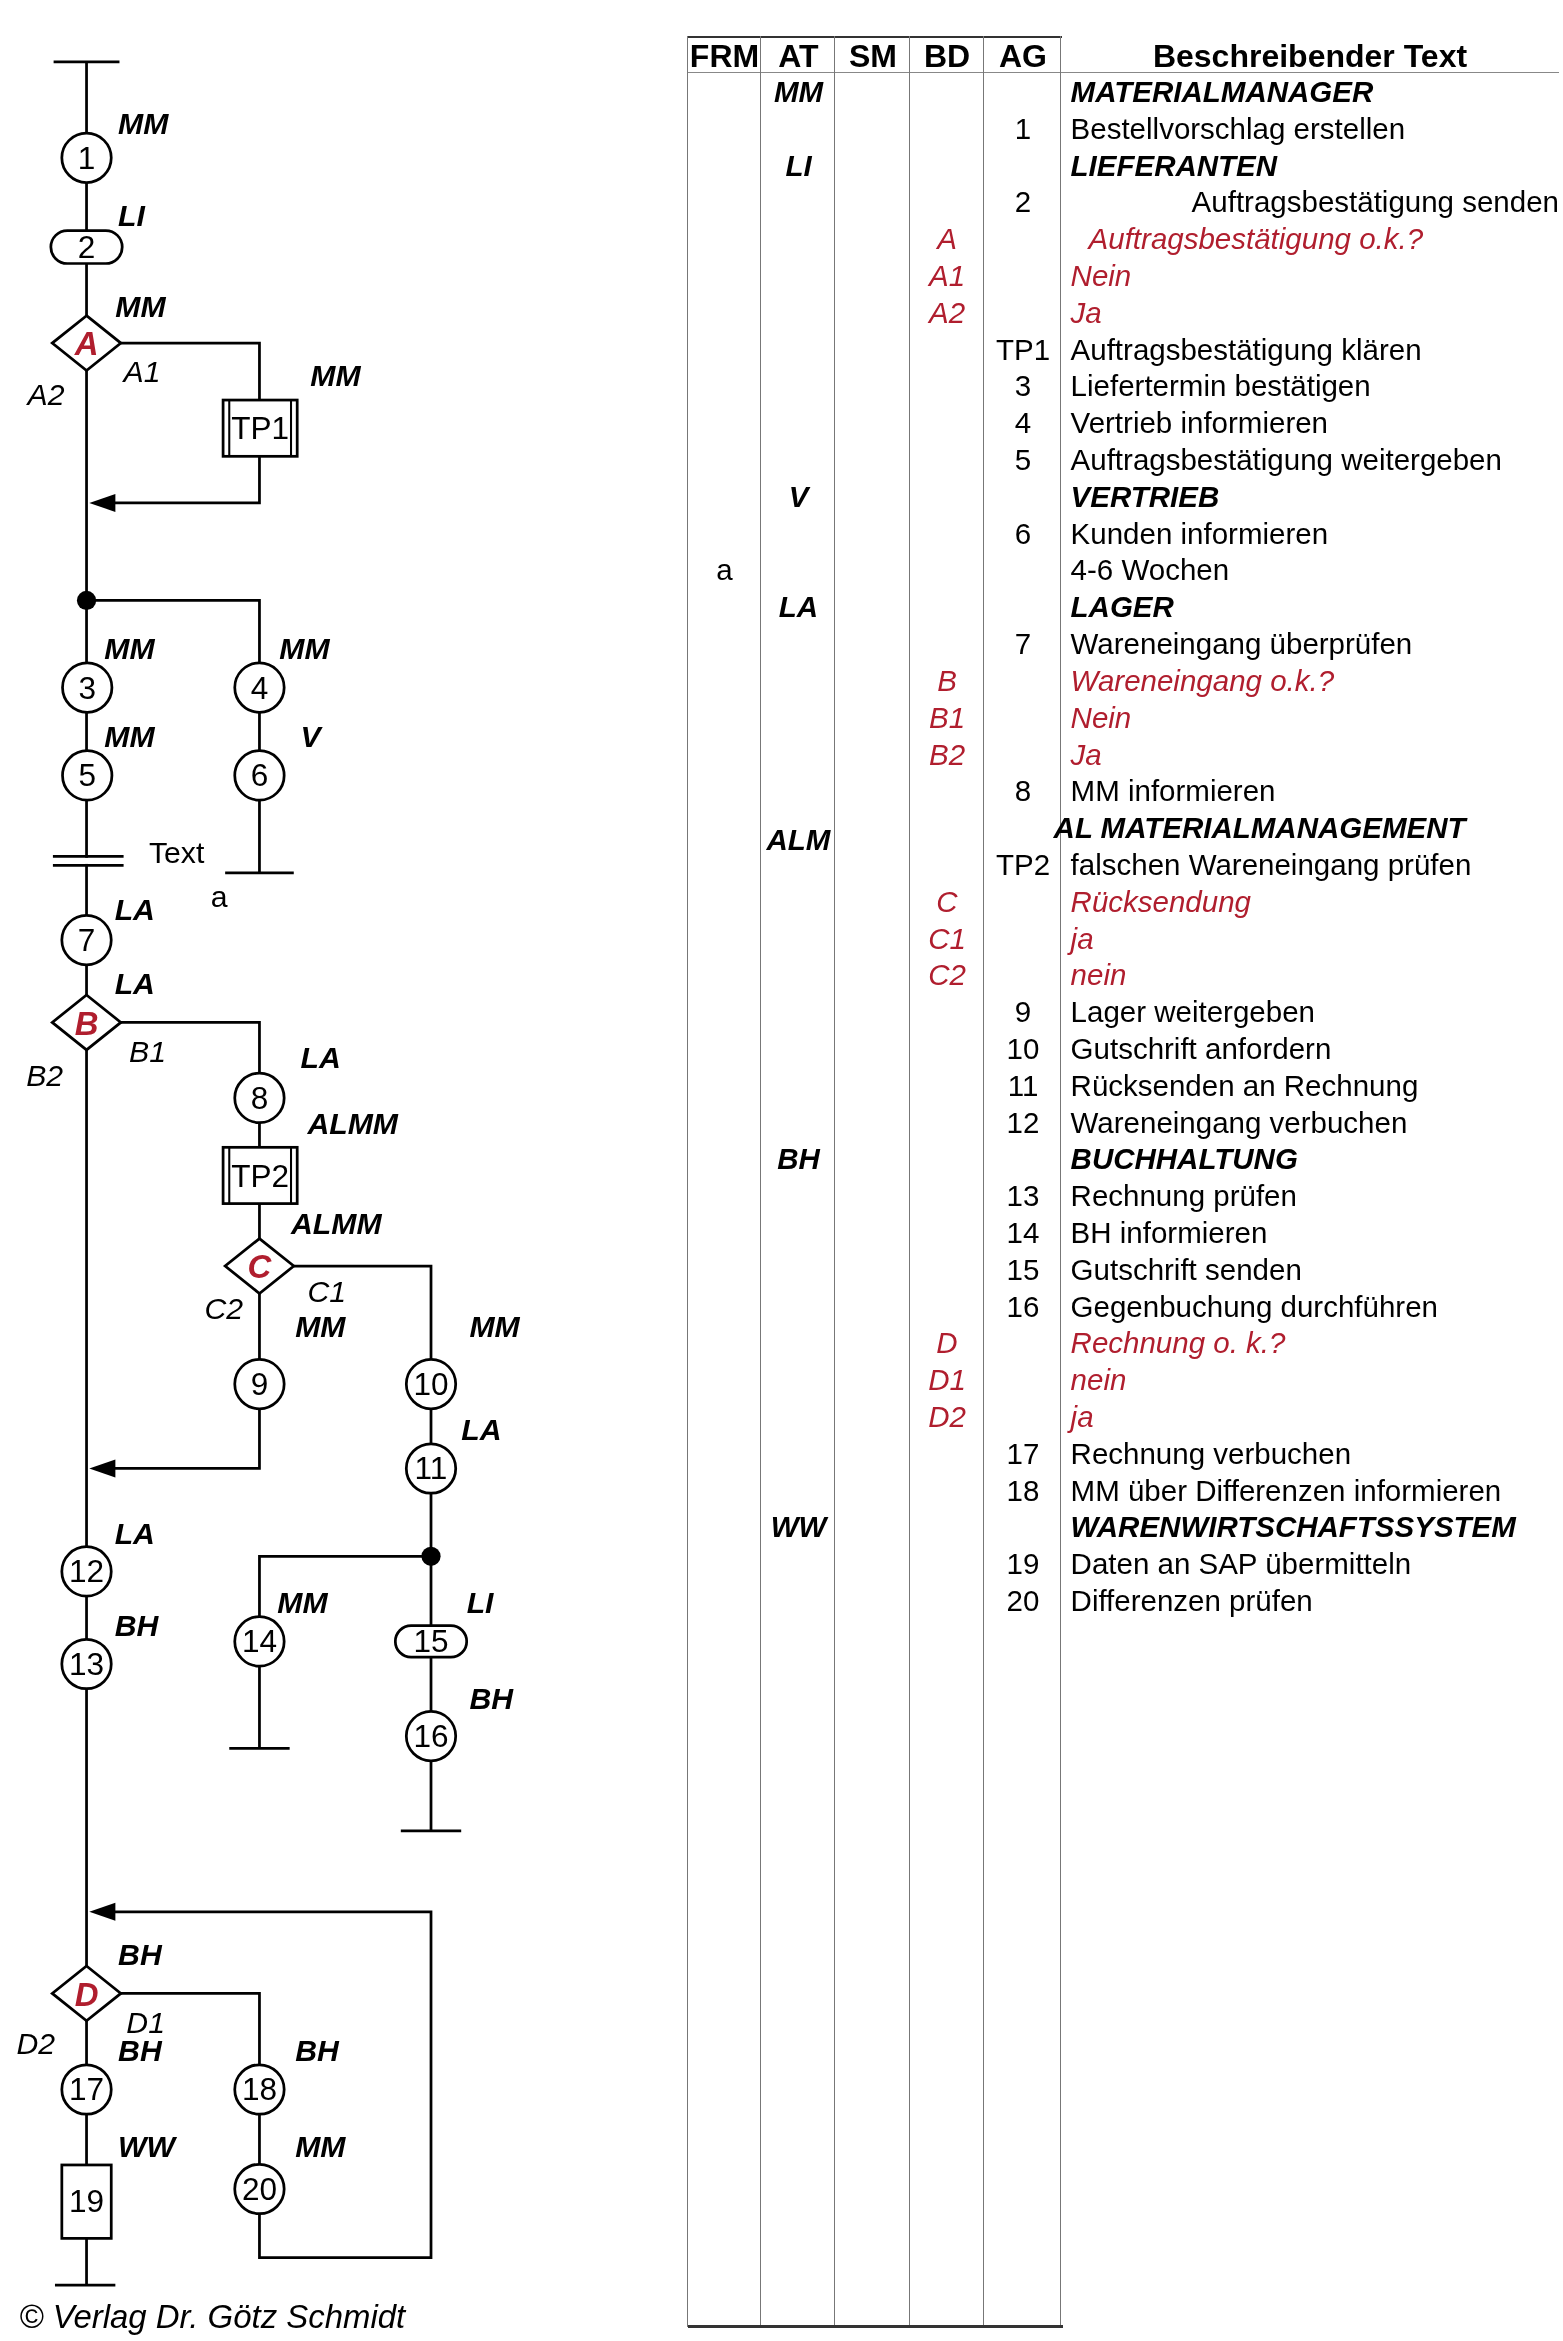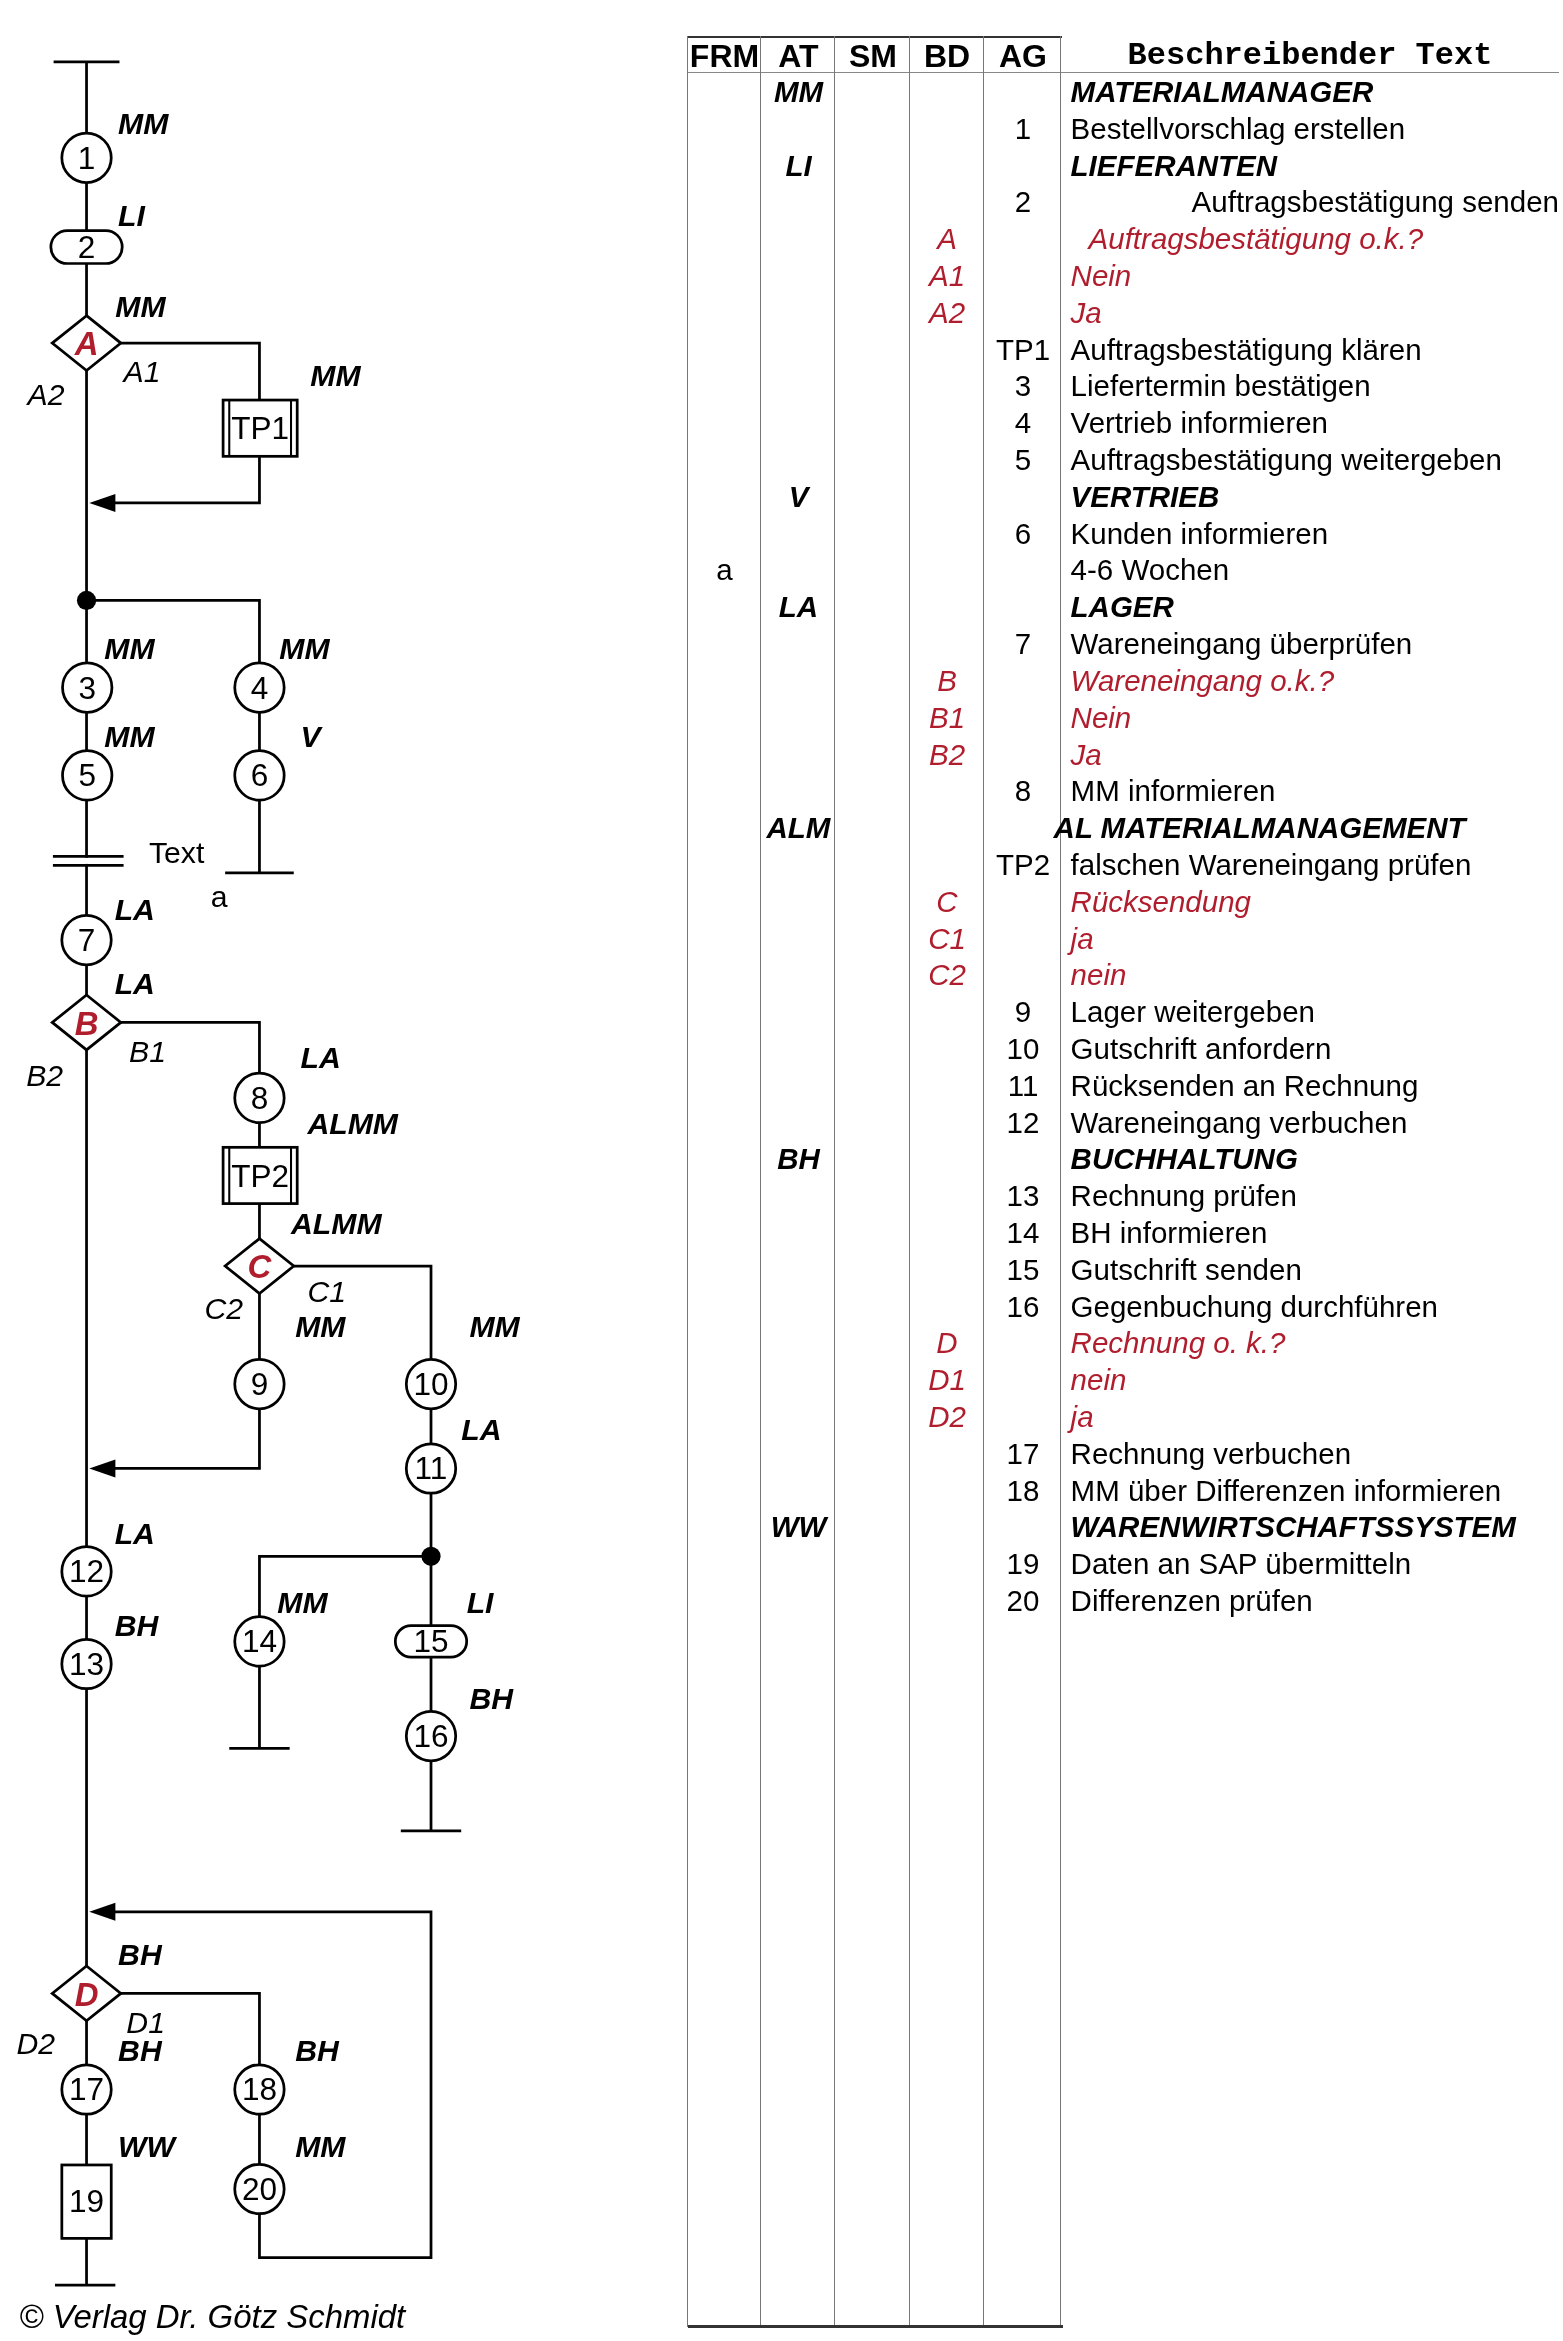--- a/index.html
+++ b/index.html
@@ -183,21 +183,21 @@
 <div class="vline" style="left:983px;top:36px;height:2291px;"></div>
 <div class="vline" style="left:1060px;top:36px;height:2291px;"></div>
 <div class="hline" style="left:688px;top:2325px;width:375px;height:2.7px;"></div>
 
 <div id="tbl-headers">
   <div class="hcell" style="left:0;width:73px;">FRM</div>
   <div class="hcell" style="left:73px;width:75px;">AT</div>
   <div class="hcell" style="left:148px;width:74px;">SM</div>
   <div class="hcell" style="left:222px;width:74px;">BD</div>
   <div class="hcell" style="left:296px;width:78px;">AG</div>
-  <div class="hcell" style="left:373px;width:498px;font-family:Liberation Mono, monospace;">Beschreibender Text</div>
+  <div class="hcell" style="left:373px;width:498px;">Beschreibender Text</div>
 </div>
 
 <div id="table-rows">
     <div class="trow role" style="top: 0px;">
       <div class="cell c-at" style="left: 73px; width: 75px;">MM</div>
       <div class="cell c-text" style="left: 373px; width: 498px;">MATERIALMANAGER</div>
     </div>
     <div class="trow action" style="top: 37px;">
       <div class="cell c-ag" style="left: 296px; width: 78px;">1</div>
       <div class="cell c-text" style="left: 373px; width: 498px;">Bestellvorschlag erstellen</div>
@@ -268,21 +268,21 @@
     </div>
     <div class="trow decision" style="top: 663px;">
       <div class="cell c-bd" style="left: 222px; width: 74px;">B2</div>
       <div class="cell c-text" style="left: 373px; width: 498px;">Ja</div>
     </div>
     <div class="trow action" style="top: 699px;">
       <div class="cell c-ag" style="left: 296px; width: 78px;">8</div>
       <div class="cell c-text" style="left: 373px; width: 498px;">MM informieren</div>
     </div>
     <div class="trow role" style="top: 736px;">
-      <div class="cell c-at" style="left: 73px; width: 75px;">ALM</div>
+      <div class="cell c-at" style="left: 73px; width: 75px; margin-top: 12px;">ALM</div>
       <div class="cell c-text" style="left: 356px; width: 498px;">AL MATERIALMANAGEMENT</div>
     </div>
     <div class="trow action" style="top: 773px;">
       <div class="cell c-ag" style="left: 296px; width: 78px;">TP2</div>
       <div class="cell c-text" style="left: 373px; width: 498px;">falschen Wareneingang prüfen</div>
     </div>
     <div class="trow decision" style="top: 810px;">
       <div class="cell c-bd" style="left: 222px; width: 74px;">C</div>
       <div class="cell c-text" style="left: 373px; width: 498px;">Rücksendung</div>
     </div>

